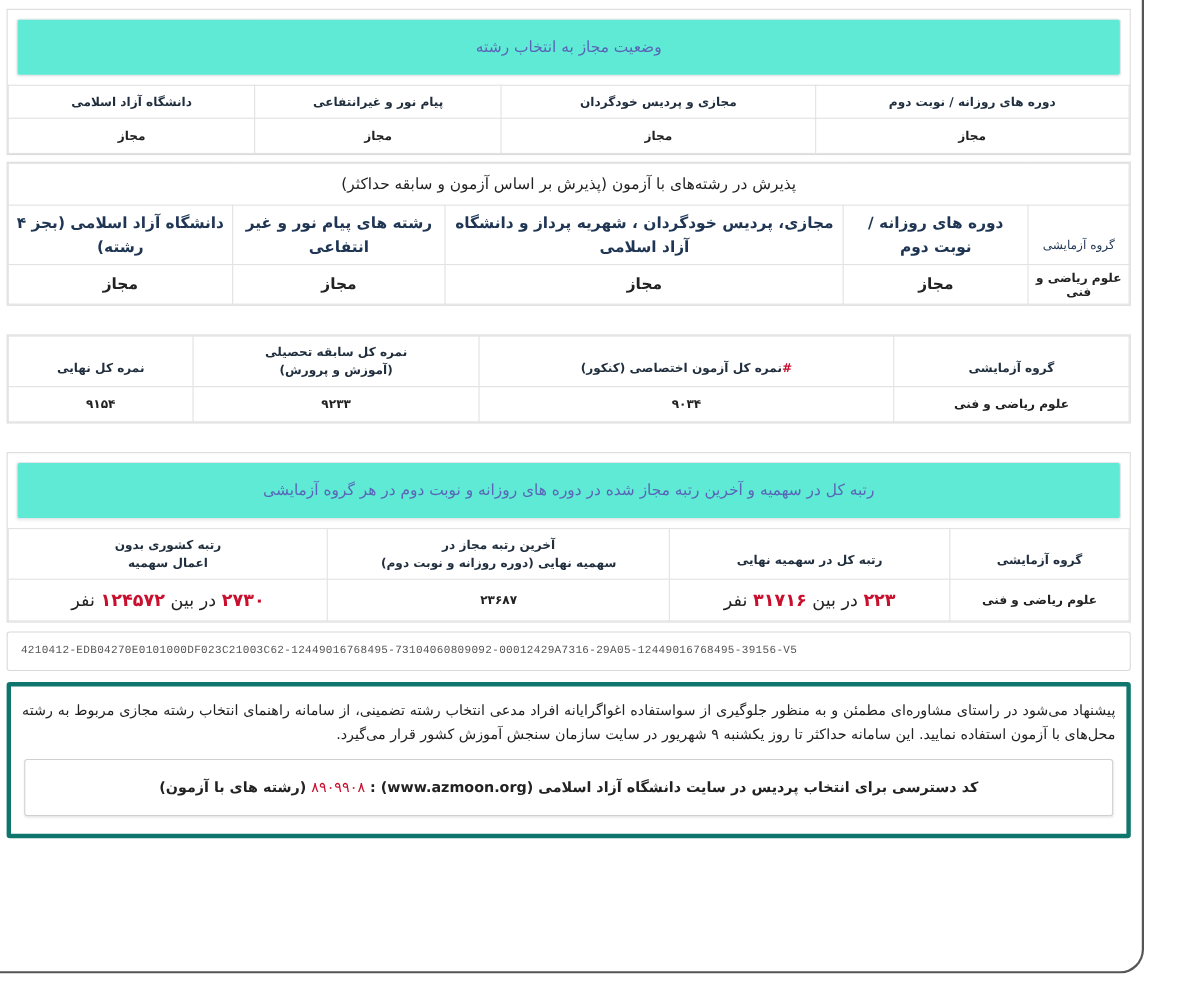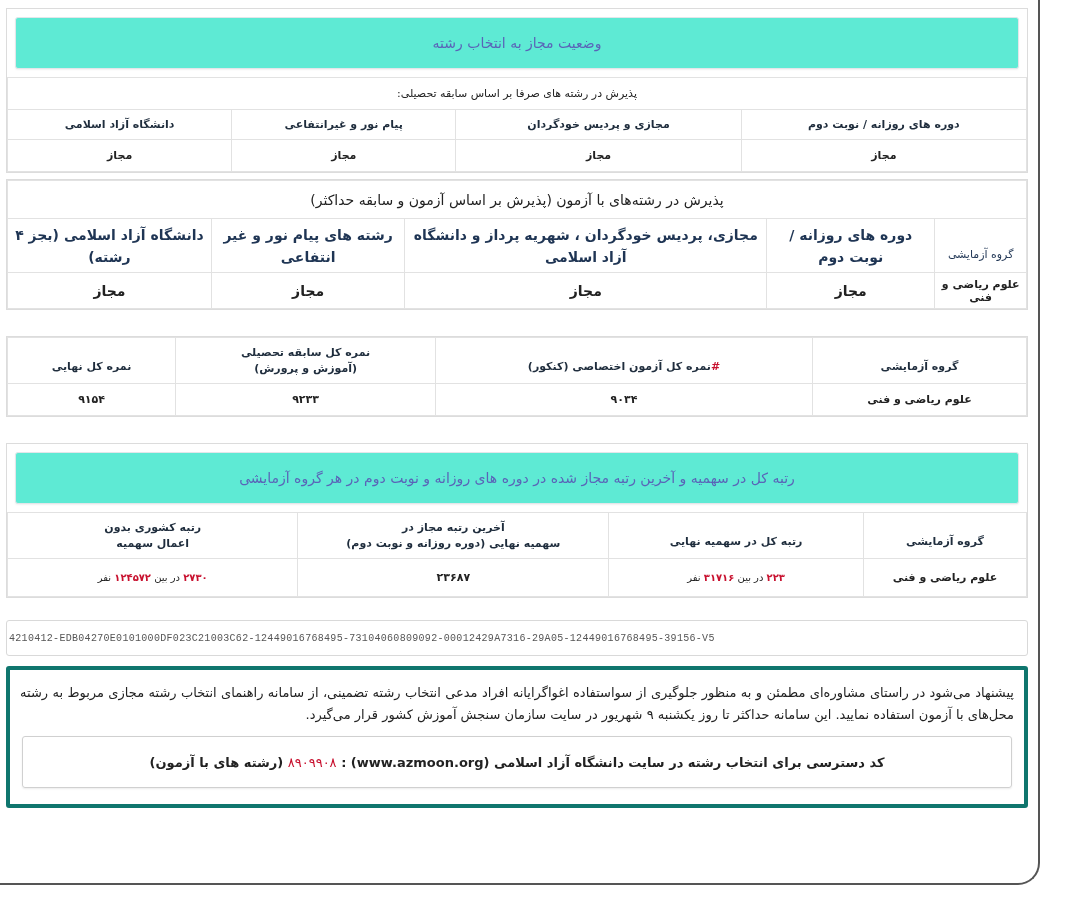--- a/index.html
+++ b/index.html
@@ -24,25 +24,25 @@
   .val td { font-size: 11px; font-weight: bold; height: 32px; color: #222; }
   .big-note td { height: 38px; font-size: 14px; color: #222; }
   .big-hdr th { font-size: 14px; font-weight: bold; color: #1f3554; height: 54px; line-height: 22px; padding: 0 6px; }
   .big-hdr th.grp { font-size: 11px; vertical-align: bottom; padding-bottom: 6px; font-weight: normal; color: #1f3554; }
   .big-val td { font-size: 14px; font-weight: bold; height: 36px; }
   .big-val td.grp { font-size: 11px; }
   .hdr2 th { font-size: 11px; font-weight: bold; color: #1f2d3d; height: 46px; line-height: 16px; }
   .hdr2 th.grp { vertical-align: bottom; padding-bottom: 8px; }
   .red { color: #c8102e; font-weight: bold; }
   .hash { color: #c8102e; }
-  .rank td { font-size: 10px; height: 38px; }
+  .rank td { font-size: 16px; height: 38px; }
   .rank td.grp, .rank td.plain { font-size: 11px; font-weight: bold; }
   .code-box {
-    margin-top: 22px; height: 36px; border: 1px solid #d9d9d9; border-radius: 3px;
-    display: flex; align-items: center; direction: ltr; padding-left: 2px;
+    margin-top: 8px; height: 36px; border: 1px solid #d9d9d9; border-radius: 3px;
+    display: flex; align-items: center; direction: ltr; padding-left: 12px;
     font-family: "Liberation Mono", monospace; font-size: 10px; color: #555; letter-spacing: 0.3px;
   }
   .info {
     margin-top: 10px; border: 4px solid #0f766e; border-radius: 3px; padding: 12px 10px 16px 10px;
   }
   .info p { font-size: 13px; line-height: 22px; color: #222; text-align: justify; }
   .access {
     margin: 10px 2px 0 2px; height: 52px; border: 1px solid #d0d0d0; border-radius: 3px;
     display: flex; align-items: center; justify-content: center; font-size: 13px; font-weight: bold;
     box-shadow: 0 1px 2px rgba(0,0,0,0.08);
@@ -53,23 +53,20 @@
 <body>
 
 <div class="frame"></div>
 
 <div class="page">
 
   <div class="section">
     <div class="title-box">وضعیت مجاز به انتخاب رشته</div>
     <table>
       <tbody>
-          <tr class="note-row">
-            <td colspan="4">پذیرش در رشته های صرفا بر اساس سابقه تحصیلی:</td>
-          </tr>
       <tr class="hdr">
         <th style="width:28%">دوره های روزانه / نوبت دوم</th>
         <th style="width:28%">مجازی و پردیس خودگردان</th>
         <th style="width:22%">پیام نور و غیرانتفاعی</th>
         <th style="width:22%">دانشگاه آزاد اسلامی</th>
       </tr>
       <tr class="val">
         <td>مجاز</td>
         <td>مجاز</td>
         <td>مجاز</td>
@@ -154,17 +151,17 @@
       </tr>
     </tbody>
       </table>
   </div>
 
   <div class="code-box">4210412-EDB04270E0101000DF023C21003C62-12449016768495-73104060809092-00012429A7316-29A05-12449016768495-39156-V5</div>
 
   <div class="info">
     <p>پیشنهاد می‌شود در راستای مشاوره‌ای مطمئن و به منظور جلوگیری از سواستفاده اغواگرایانه افراد مدعی انتخاب رشته تضمینی، از سامانه راهنمای انتخاب رشته مجازی مربوط به رشته محل‌های با آزمون استفاده نمایید. این سامانه حداکثر تا روز یکشنبه ۹ شهریور در سایت سازمان سنجش آموزش کشور قرار می‌گیرد.</p>
     <div class="access">
-      <span>کد دسترسی برای انتخاب رشته در سایت دانشگاه آزاد اسلامی (www.azmoon.org) :</span>&nbsp;<span class="red" style="font-weight:normal">۸۹۰۹۹۰۸</span>&nbsp;<span>(رشته های با آزمون)</span>
+      <span>کد دسترسی برای انتخاب پردیس در سایت دانشگاه آزاد اسلامی (www.azmoon.org) :</span>&nbsp;<span class="red" style="font-weight:normal">۸۹۰۹۹۰۸</span>&nbsp;<span>(رشته های با آزمون)</span>
     </div>
   </div>
 
 </div>
 
 </body></html>

